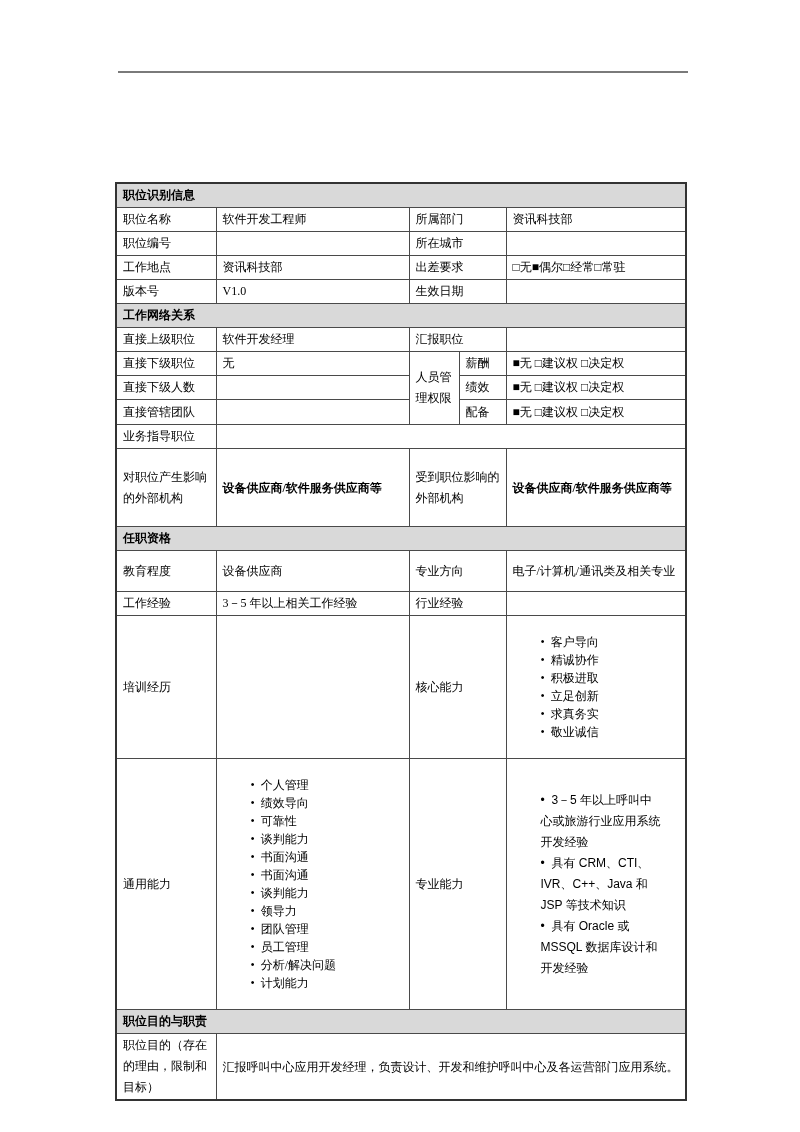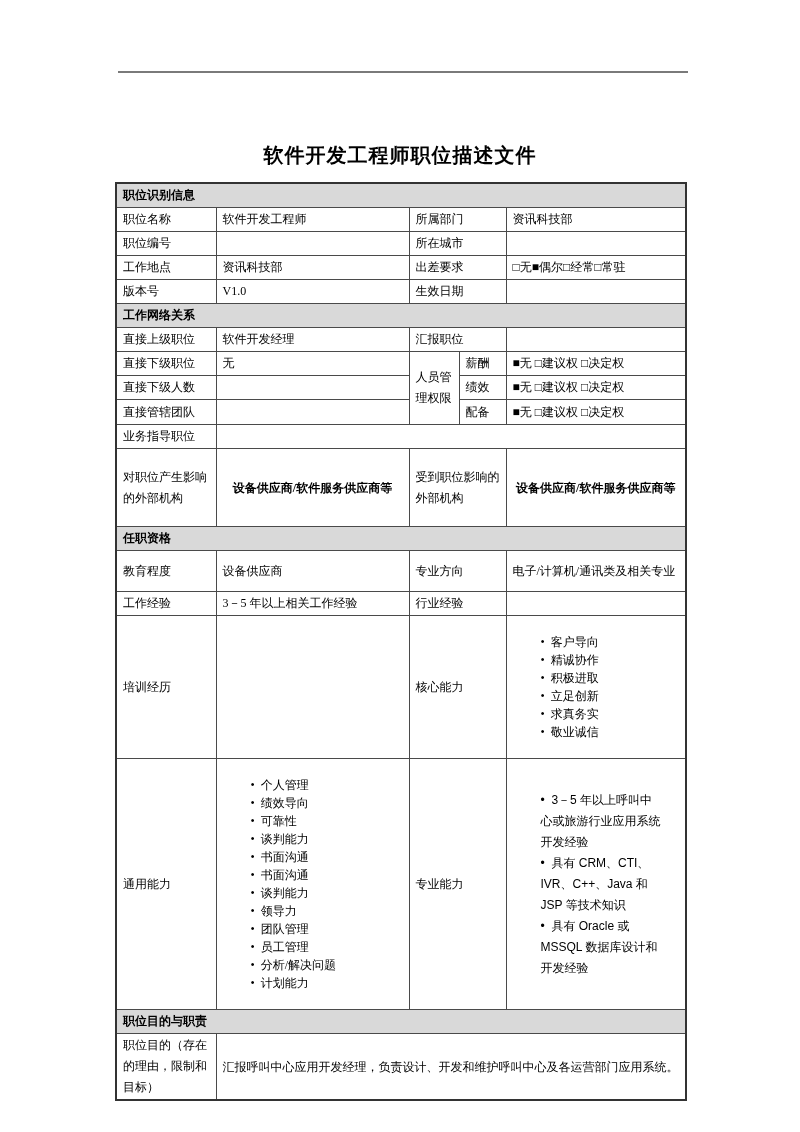--- a/index.html
+++ b/index.html
@@ -11,35 +11,34 @@
              font-weight:bold;font-size:20px;letter-spacing:1px;}
   table.doc{position:absolute;left:115px;top:182px;width:570px;
             border-collapse:collapse;table-layout:fixed;
             font-size:12px;line-height:21px;}
   table.doc td{border:1px solid #4a4a4a;padding:1px 6px;vertical-align:middle;
                overflow:hidden;word-break:break-word;}
   table.doc{border:2px solid #333;}
   td.sechdr{background:#d9d9d9;font-family:"Liberation Sans","DejaVu Sans",sans-serif;
             font-weight:bold;border-top:2px solid #333;border-bottom:1px solid #333;}
   td.boldval{font-family:Liberation Serif, serif;font-weight:bold;
-             line-height:38px;vertical-align:middle;text-align:center;}
+             line-height:38px;vertical-align:middle;}
   td.celltop{vertical-align:top;padding-top:3px;padding-bottom:3px;}
   ul.blist{margin:16px;padding:0 0 0 10px;list-style:none;}
   ul.blist li{line-height:18px;padding-left:2px;}
   ul.blist li::before{content:"\2022\00a0\00a0";}
   ul.blist-sans{font-family:"Liberation Sans","DejaVu Sans",sans-serif;}
   ul.blist-sans li{line-height:21px;}
   td.purpose-val{line-height:26px;}
 </style>
 </head>
 <body>
 
 <div class="page">
   <div class="header-rule"></div>
-  <div class="doc-title">软件开发工程师职位描述文件</div>
 
   <table class="doc">
     <colgroup>
       <col style="width:100px">
         <col style="width:193px">
         <col style="width:50px">
         <col style="width:47px">
         <col style="width:180px">
     </colgroup>
 

